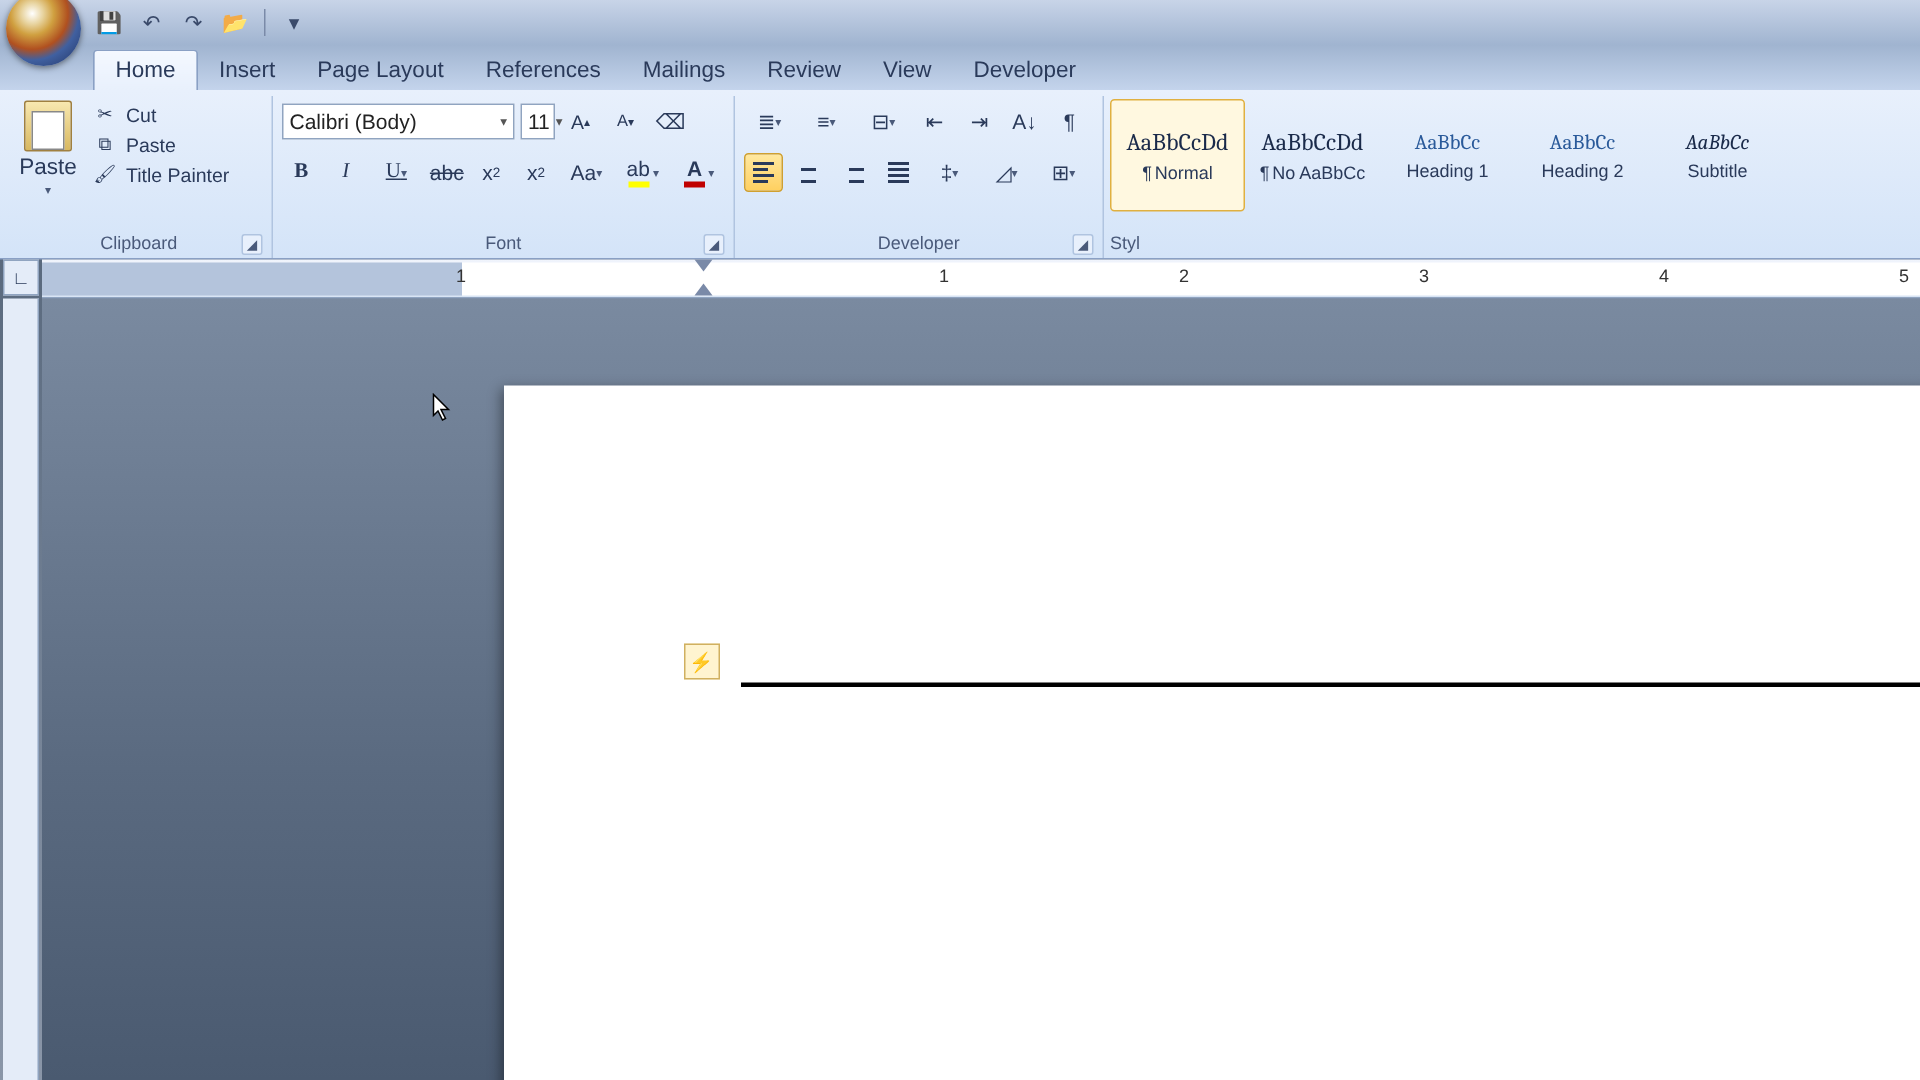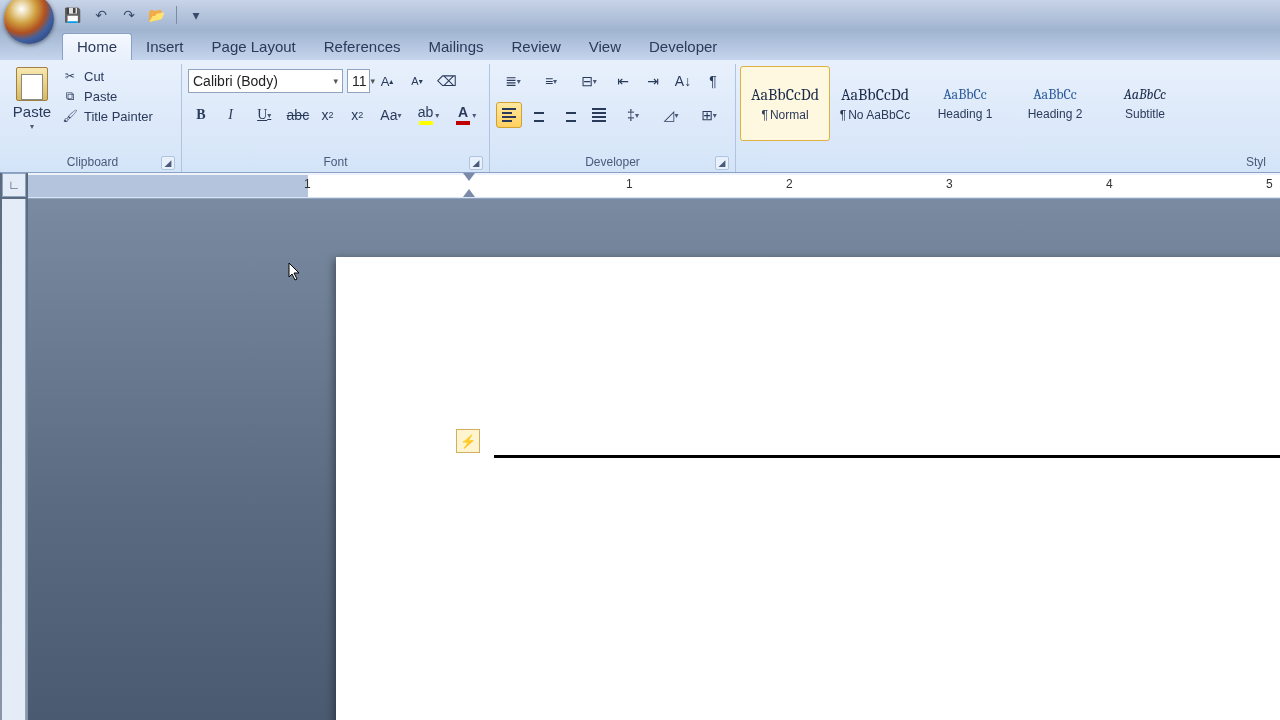--- a/index.html
+++ b/index.html
@@ -441,21 +441,21 @@
             <span>Heading 2</span>
           </div>
         </div>
         <div class="style-tile">
           <div class="style-preview med italic">AaBbCc</div>
           <div class="style-name">
             <span>Subtitle</span>
           </div>
         </div>
       </div>
-    <div class="group-label" style="justify-content:flex-end; padding-right:6px;">
+    <div class="group-label" style="justify-content:flex-start; padding-right:6px;">
       <span>Styl</span>
     </div>
   </div>
 
 </div>
 
 <div class="workspace">
   <div class="corner-box">∟</div>
   <div class="ruler-h">
     <div class="shade"></div>

